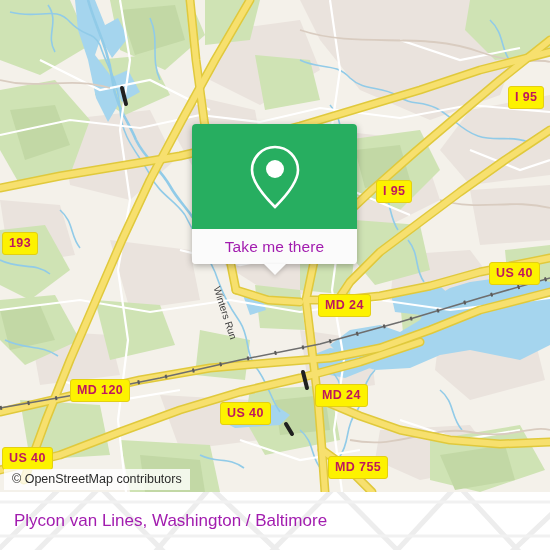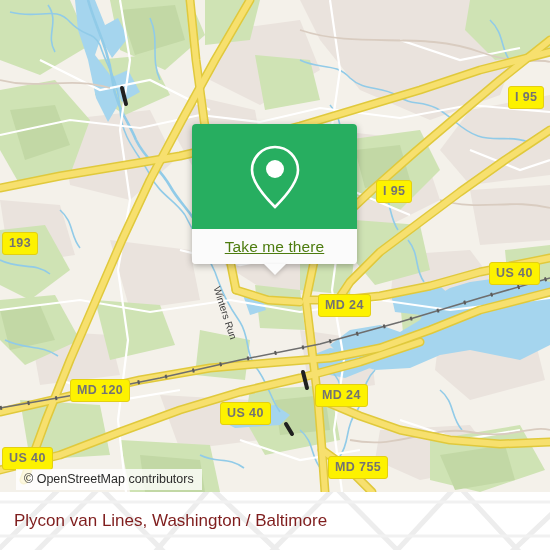--- a/index.html
+++ b/index.html
@@ -13,21 +13,21 @@
   
   #map{position:absolute;left:0;top:0;width:550px;height:492px;overflow:hidden;background:#f4f1ea;}
   #map svg{display:block;}
 
   
   .shield{
     position:absolute;
     background:#fdf200;
     border:1.6px solid #e3cf13;
     border-radius:3px;
-    color:#737373;
+    color:#be185d;
     font-weight:bold;
     font-size:12.5px;
     line-height:1;
     padding:3.5px 6px 4.5px 6px;
     letter-spacing:.4px;
     white-space:nowrap;
     font-family:"Liberation Sans", sans-serif;
     text-shadow:0 0 1px #fdf200;
   }
 
@@ -35,21 +35,21 @@
   .stream-label{
     position:absolute;
     font-size:10px;
     color:#3a3a3a;
     white-space:nowrap;
     font-family:"Liberation Sans", sans-serif;
   }
 
   
   #attribution{
-    position:absolute;left:16px;top:469px;
+    position:absolute;left:4px;top:469px;
     background:rgba(255,255,255,.78);
     color:#2b2b2b;
     font-size:12.5px;
     padding:3px 8px 4px 8px;
     white-space:nowrap;
     font-family:"Liberation Sans", sans-serif;
   }
 
   
   #popup{
@@ -66,23 +66,22 @@
     display:flex;align-items:center;justify-content:center;
   }
   #popup-bottom{
     background:#fbfbfb;
     height:35px;
     border-radius:0 0 4px 4px;
     display:flex;align-items:center;justify-content:center;
     position:relative;
   }
   #popup-label{
-    font-size:15.5px;color:#4d7c0f;letter-spacing:.1px;
-    font-family:"Liberation Sans", sans-serif;
-    text-decoration:underline;
+    font-size:15.5px;color:#a21caf;letter-spacing:.1px;
+    font-family:"Liberation Sans", sans-serif;
   }
   #popup-tail{
     position:absolute;left:50%;bottom:-11px;margin-left:-11px;
     width:0;height:0;
     border-left:11px solid transparent;
     border-right:11px solid transparent;
     border-top:11px solid #fbfbfb;
     filter:drop-shadow(0 2px 2px rgba(0,0,0,.16));
   }
 
@@ -91,21 +90,21 @@
     position:absolute;left:0;top:492px;width:550px;height:58px;
     background:#ffffff;overflow:hidden;
   }
   #footer-watermark{position:absolute;left:0;top:-4px;opacity:1;}
   #footer-inner{
     position:relative;z-index:2;
     height:58px;display:flex;align-items:center;
     padding:0 14px 0 14px;box-sizing:border-box;
   }
   #footer-title{
-    font-size:17px;color:#7f1d1d;white-space:nowrap;
+    font-size:17px;color:#a21caf;white-space:nowrap;
     font-family:"Liberation Sans", sans-serif;
   }
   #brand{margin-left:auto;display:flex;align-items:center;}
   #brand-word{
     font-size:31px;color:#1c1c1c;letter-spacing:-.6px;
     margin-left:1px;line-height:1;
     font-family:"DejaVu Sans", sans-serif;font-weight:normal;
   }
 </style>
 </head>

